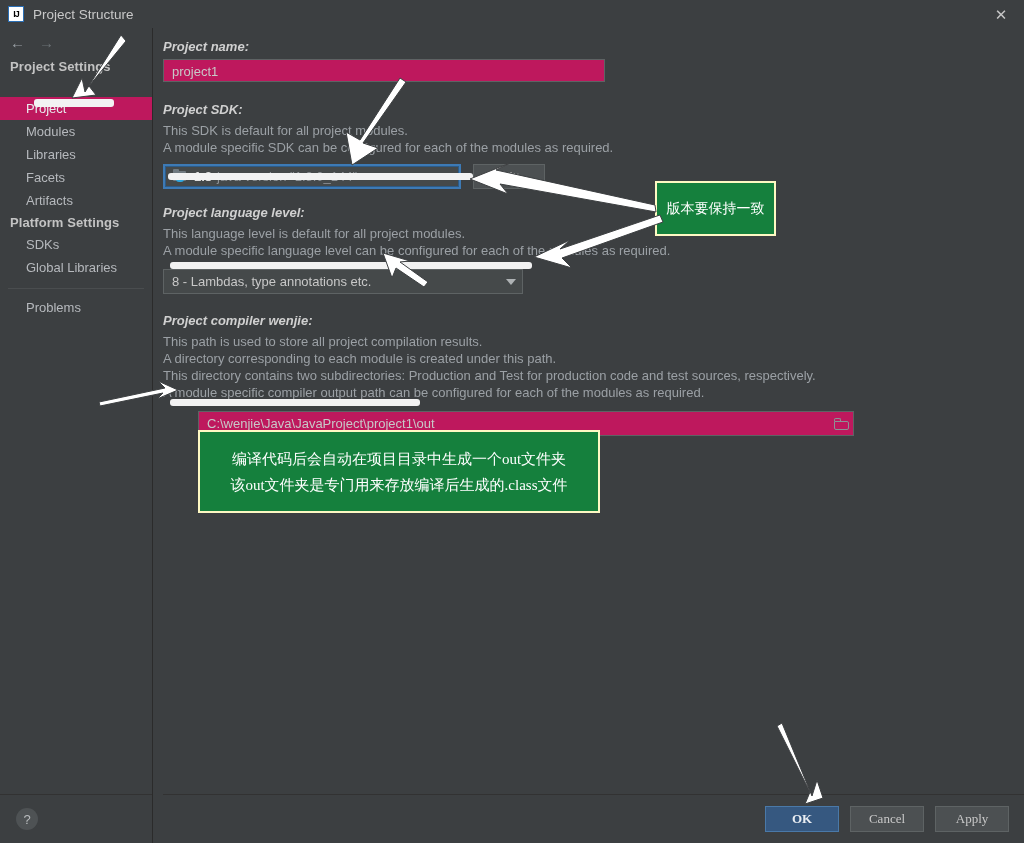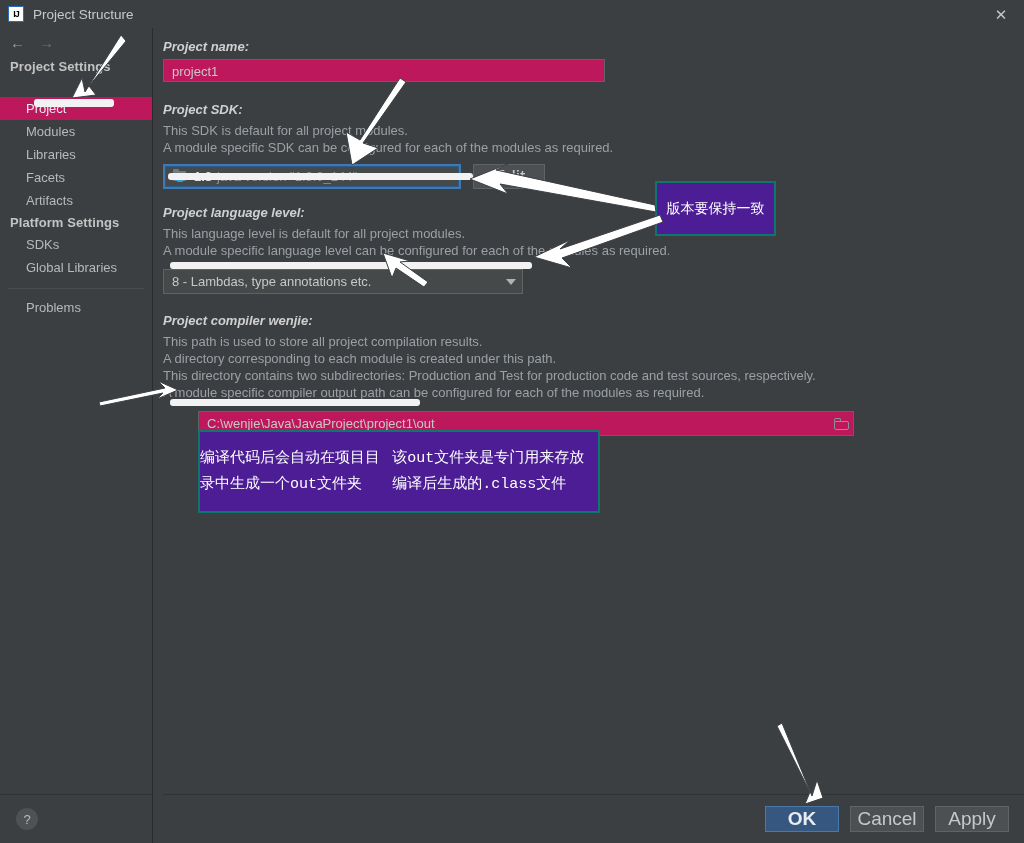--- a/index.html
+++ b/index.html
@@ -216,28 +216,29 @@
     background: #2fa8e0;
     border-radius: 0 0 3px 3px;
   }
   .sdk-ver { color: #e0e0e0; font-weight: bold; margin-right: 5px; }
   .sdk-desc { color: #8f9499; }
 
   .btn {
     background: #4c5052;
     border: 1px solid #5e6364;
     color: #c8c8c8;
-    font-size: 19px;
+    font-size: 13px;
     height: 25px;
     min-width: 72px;
     padding: 0 14px;
     box-sizing: border-box;
     display: inline-flex;
     align-items: center;
     justify-content: center;
+    font-family: Liberation Serif, serif;
   }
 
   .output-row { display: flex; align-items: center; margin-top: 10px; padding-left: 35px; }
   #compiler-output-field {
     width: 656px;
     height: 25px;
     line-height: 23px;
     position: relative;
     display: flex;
     align-items: center;
@@ -295,36 +296,36 @@
 
   
   .overlay {
     position: absolute;
     left: 0; top: 0;
     width: 1024px; height: 843px;
     pointer-events: none;
   }
   .note-box {
     position: absolute;
-    border: 2px solid #0f766e;
-    background: #4c1d95;
+    border: 2px solid #fef9c3;
+    background: #15803d;
     color: #ffffff;
-    font-family: Liberation Mono, monospace;
+    font-family: Liberation Serif, serif;
     box-sizing: border-box;
   }
   #note-version {
     left: 655px; top: 181px;
     width: 121px; height: 55px;
     display: flex; align-items: center; justify-content: center;
     font-size: 14px;
   }
   #note-out {
     left: 198px; top: 430px;
     width: 402px; height: 83px;
-    display: flex; 
+    display: flex; flex-direction: column;
     align-items: center; justify-content: center;
     font-size: 15px;
     line-height: 26px;
   }
   .hl-bar {
     position: absolute;
     background: #f2f2f2;
     height: 7px;
     border-radius: 3px;
   }

